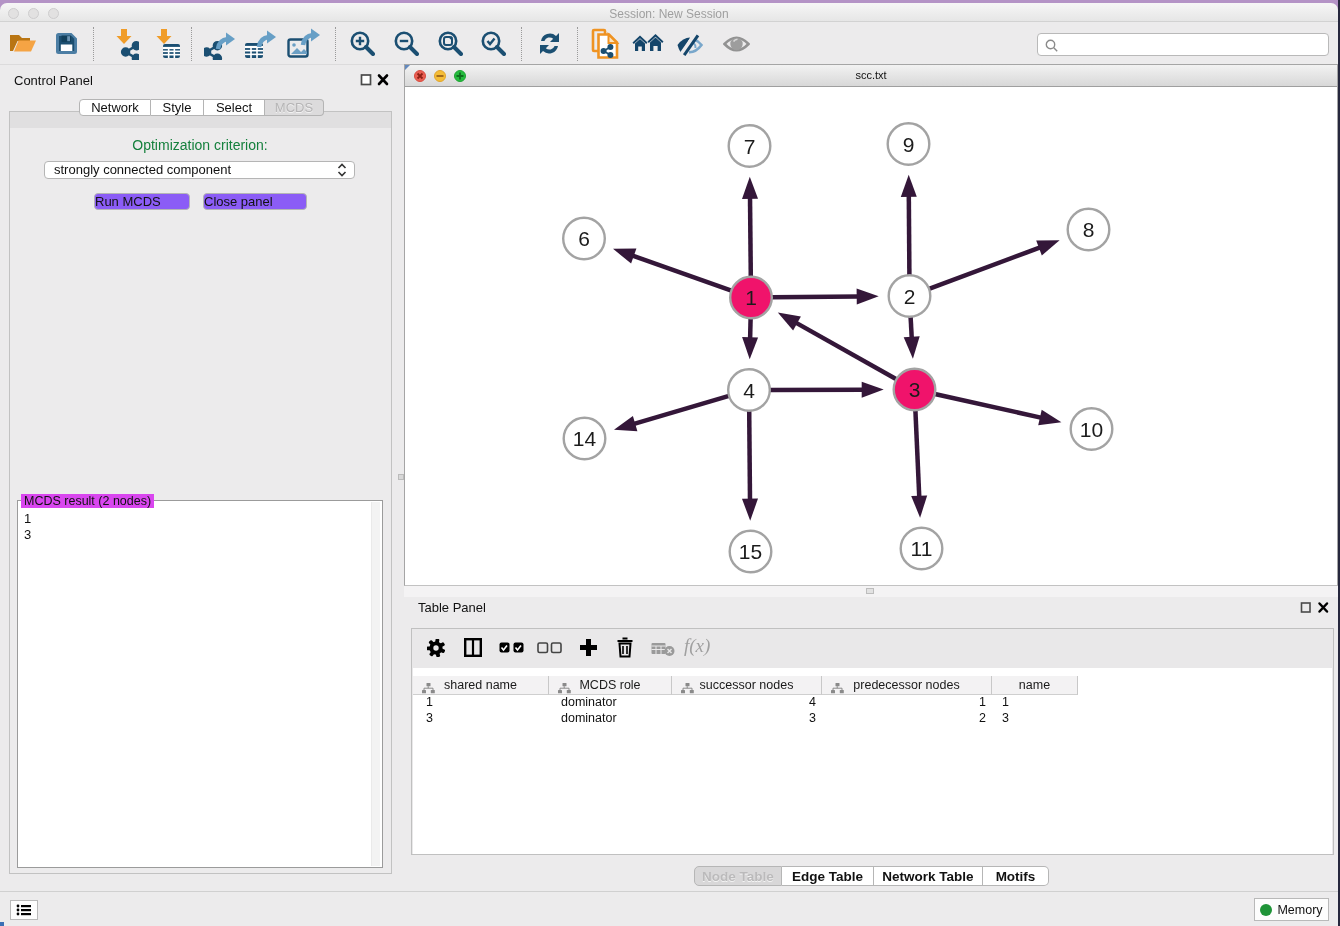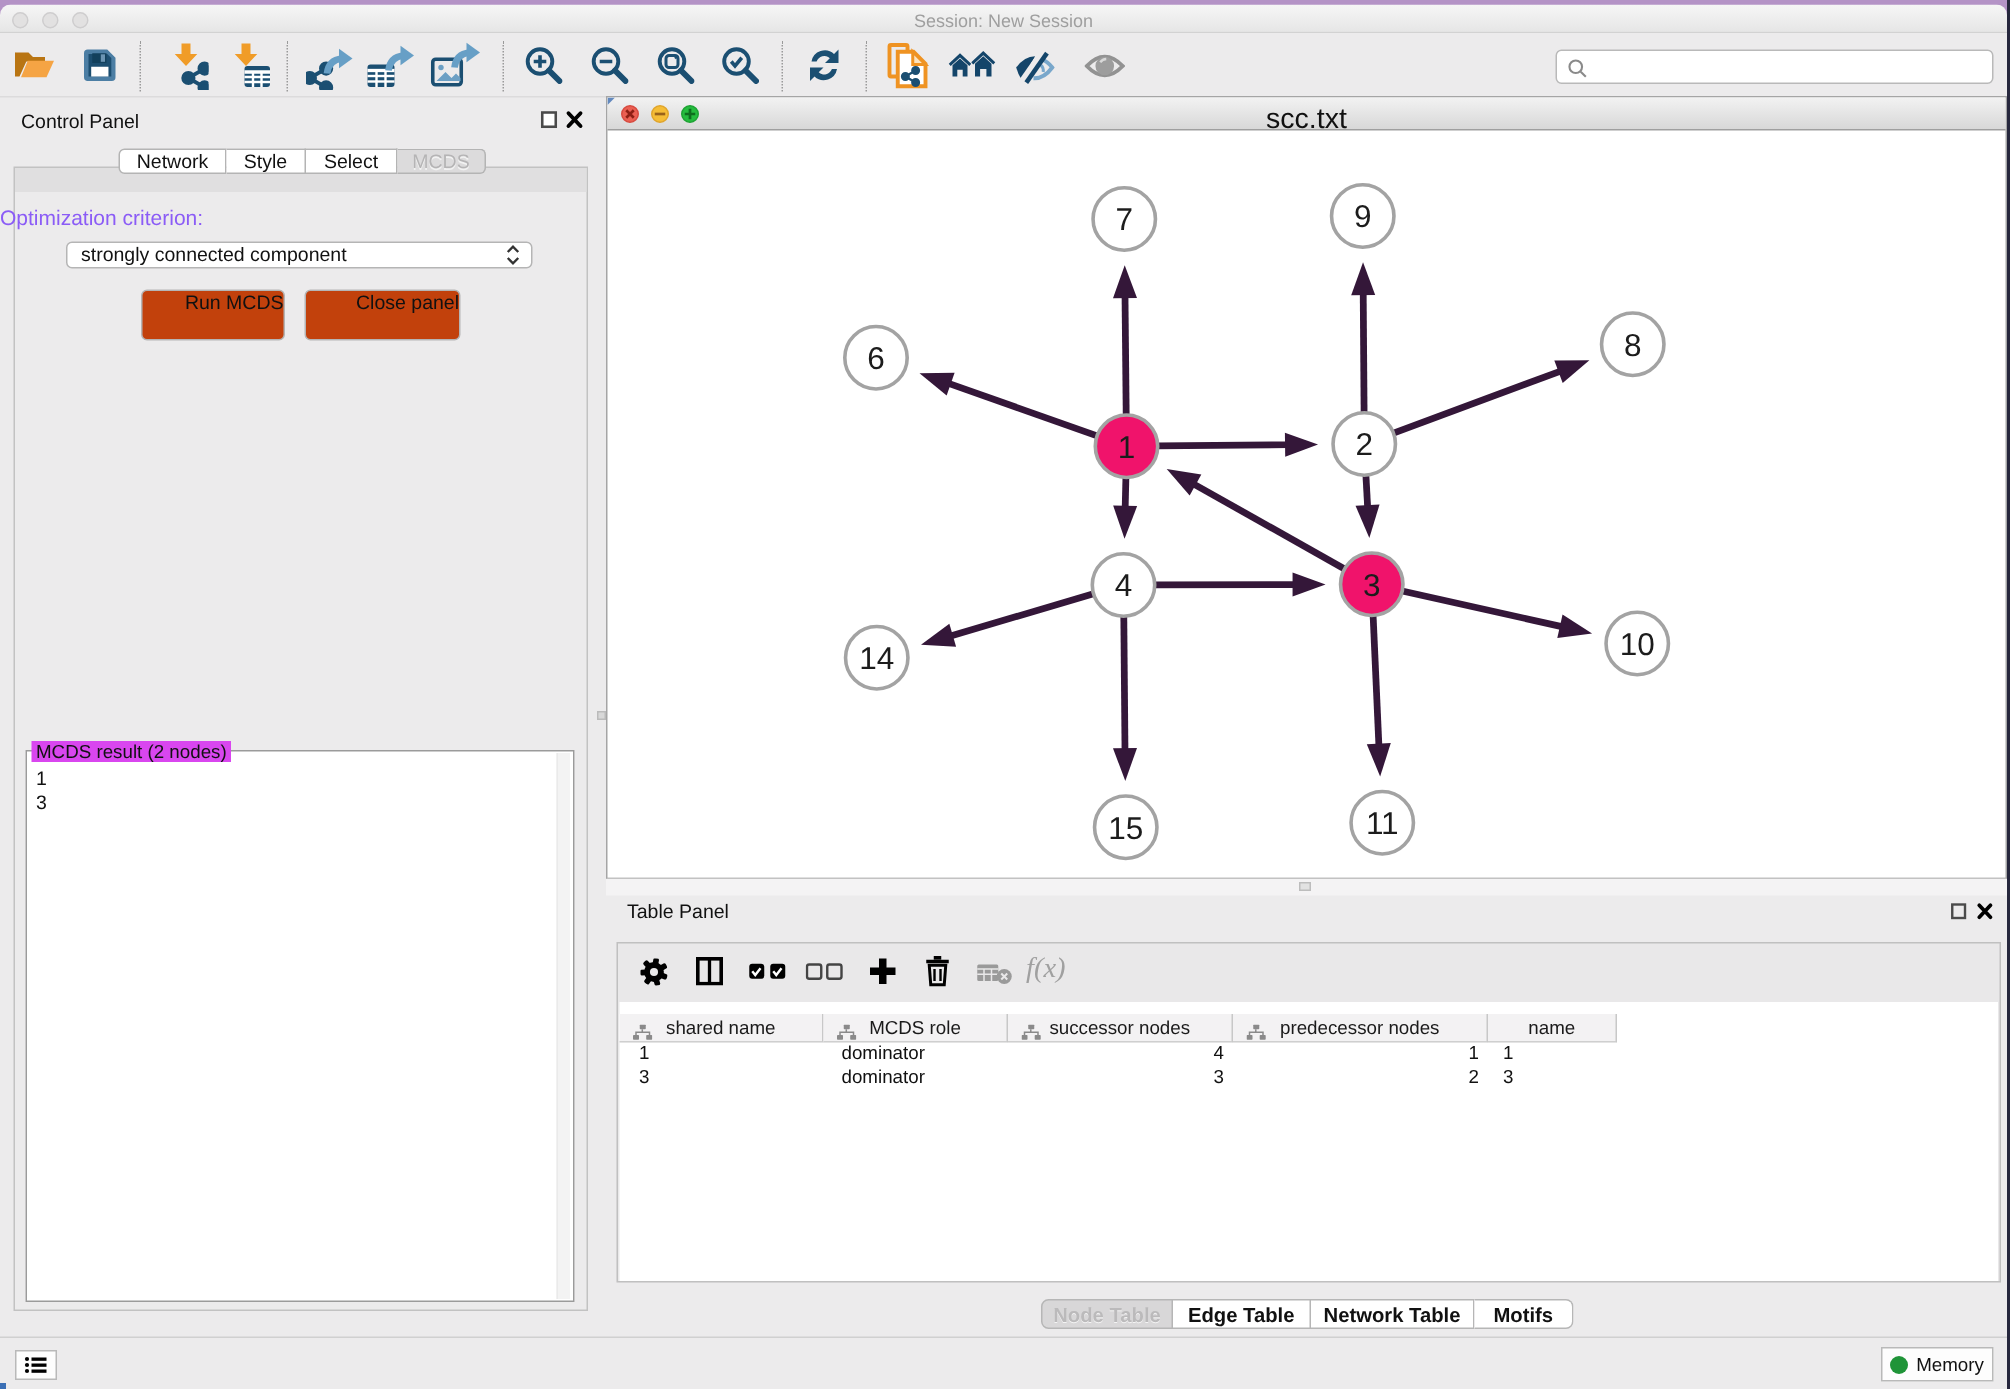--- a/index.html
+++ b/index.html
@@ -13,33 +13,33 @@
 #toolbar { left:0; top:23px; width:1338px; height:42px; background:#ecebec; border-bottom:1px solid #dcdbdc; }
 .tbi { position:absolute; top:7px; }
 .sep { position:absolute; top:4px; height:34px; width:0; border-left:1px dotted #9a9a9a; }
 #search { position:absolute; left:1037px; top:10px; width:292px; height:23px; background:#fff; border:1px solid #b9b9b9; border-radius:4px; }
 
 #cp-title { left:14px; top:73px; font-size:13px; color:#111;text-align:right; }
 #cp-tabs { left:79px; top:99px; height:17px; z-index:5; }
 .cptab { position:absolute; top:0; height:17px; z-index:5; background:#fff; border:1px solid #b4b4b4; font-size:13px; color:#111; text-align:center; line-height:16px; }
 #cp-pane { left:9px; top:111px; width:383px; height:763px; border:1px solid #c2c2c2; background:#ecebec; }
 #cp-band { left:10px; top:112px; width:381px; height:16px; background:#e0dfe0; }
-#opt-label { left:0px; top:137px; width:400px; font-size:14px; color:#8b5cf6; }
+#opt-label { left:0px; top:137px; width:400px; text-align:center; font-size:14px; color:#15803d; }
 #cp-select { left:44px; top:161px; width:311px; height:18px; background:#fff; border:1px solid #b5b5b5; border-radius:4px; font-size:13px; color:#111; line-height:16px; padding-left:9px; }
-.btn { position:absolute; height:34px; background:#c2410c; border:1px solid #b5b5b5; border-radius:4px; font-size:13px; color:#111; text-align:right; line-height:15px; }
+.btn { position:absolute; height:17px; background:#8b5cf6; border:1px solid #b5b5b5; border-radius:4px; font-size:13px; color:#111; text-align:left; line-height:15px; }
 #mcds-box { left:17px; top:500px; width:366px; height:368px; border:1px solid #9b9b9b; background:#fff; }
 #mcds-label { left:21px; top:494px; background:#d946ef; font-size:12.5px; color:#111; padding:0 3px; }
 #mcds-text { left:24px; top:511px; font-size:13px; color:#111; line-height:16px; }
 
 #divider-handle { left:398px; top:474px; width:6px; height:6px; background:#d8d8d8; border:1px solid #bbb; }
 
 #frame { left:404px; top:64px; width:934px; height:522px; border:1px solid #a5a5a5; border-bottom-color:#c2c2c2; background:#fff; }
 #frame-tb { position:absolute; left:0; top:0; width:932px; height:22px; background:linear-gradient(#f2f2f2,#d8d8d8); border-bottom:1px solid #9f9f9f; }
 .fl { position:absolute; top:5px; width:12px; height:12px; border-radius:50%; }
-#frame-title { position:absolute; top:4px; width:100%; text-align:center; font-size:19px; color:#111; }
+#frame-title { position:absolute; top:4px; width:100%; text-align:center; font-size:11px; color:#111; }
 
 #tp-title { left:418px; top:600px; font-size:13px; color:#111; }
 #tp-pane { left:411px; top:628px; width:923px; height:227px; border:1px solid #c0c0c0; background:#e9e8e9; }
 #tp-toolbar { position:absolute; left:0; top:0; width:921px; height:39px; }
 #tbl { position:absolute; left:1px; top:39px; width:919px; height:186px; background:#fff; }
 
 .btab { position:absolute; top:866px; height:20px; font-size:13.5px; font-weight:bold; color:#111; text-align:center; line-height:19px; background:#fff; border:1px solid #b6b6b6; }
 
 #statusbar { left:0; top:891px; width:1340px; height:35px; background:#ecebec; border-top:1px solid #d0d0d0; }
 #list-btn { position:absolute; left:10px; top:8px; width:28px; height:20px; background:#fdfdfd; border:1px solid #b9b9b9; }

